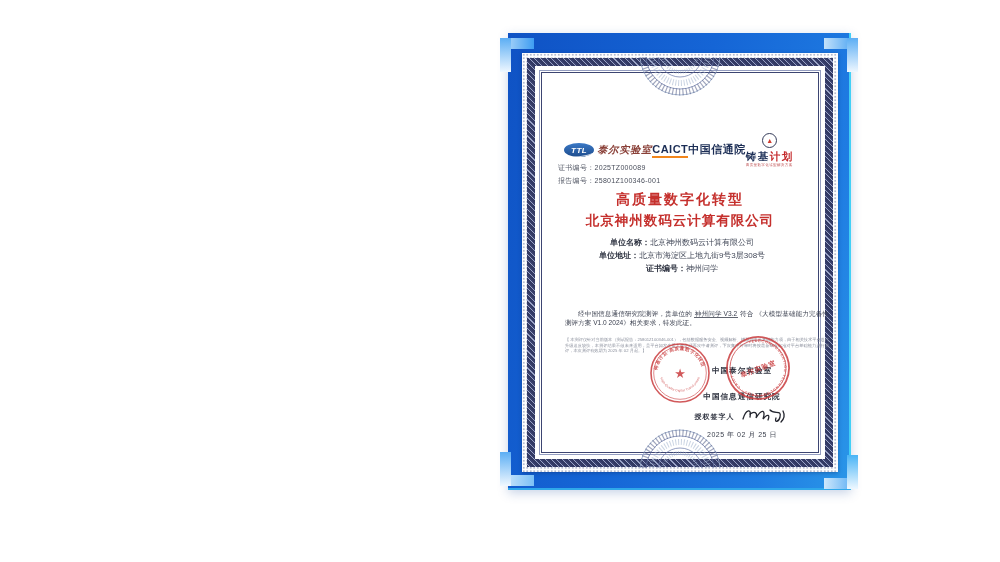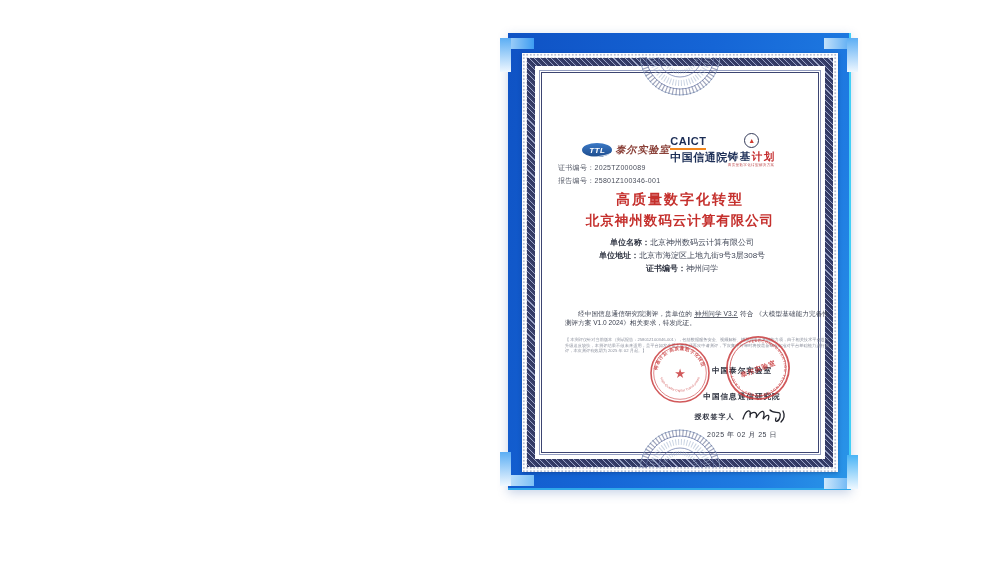--- a/index.html
+++ b/index.html
@@ -48,21 +48,21 @@
     display:flex; justify-content:center; align-items:center; }
   .logo-ttl{ display:flex; align-items:center; gap:3px; }
   .ttl-oval{ position:relative; width:30px; height:14px; border-radius:50%;
     background:linear-gradient(180deg,#3b79c6,#1d4c8d);
     color:#fff; font-style:italic; font-weight:bold; font-size:8px;
     display:flex; align-items:center; justify-content:center; letter-spacing:.5px; }
   .ttl-oval::after{ content:""; position:absolute; left:-3px; top:3px; width:36px; height:9px;
     border:1px solid rgba(255,255,255,.75); border-radius:50%; border-top-color:transparent; transform:rotate(-8deg); }
   .ttl-name{ font-family:"Liberation Serif",serif; font-weight:bold; font-style:italic;
     font-size:10px; color:#8a4038; letter-spacing:1px; }
-  .logo-caict{ display:flex; align-items:baseline; gap:0;flex-direction:column; }
+  .logo-caict{ display:flex; align-items:baseline; gap:0; }
   .caict-abbr{ font-size:11px; font-weight:800; color:#1b2d55; letter-spacing:.5px;
     border-bottom:2px solid #f2861c; padding-bottom:1px; }
   .caict-name{ font-size:11px; font-weight:bold; color:#1b2d55; letter-spacing:.5px; }
   .logo-zhuji{ display:flex; align-items:center; gap:3px;flex-direction:column; }
   .zhuji-icon{ width:15px; height:15px; border:1.2px solid #353c5a; border-radius:50%;
     display:flex; align-items:center; justify-content:center; font-size:7px; color:#d03b2f; }
   .zhuji-text{ display:flex; flex-direction:column; align-items:flex-start; }
   .zhuji-title{ font-size:10.5px; font-weight:800; letter-spacing:1.5px; line-height:11px; }
   .zhuji-title .dark{ color:#1b2d55; } .zhuji-title .red{ color:#c4292b; }
   .zhuji-sub{ font-size:3.6px; color:#c2595b; letter-spacing:.3px; margin-top:1px; }

